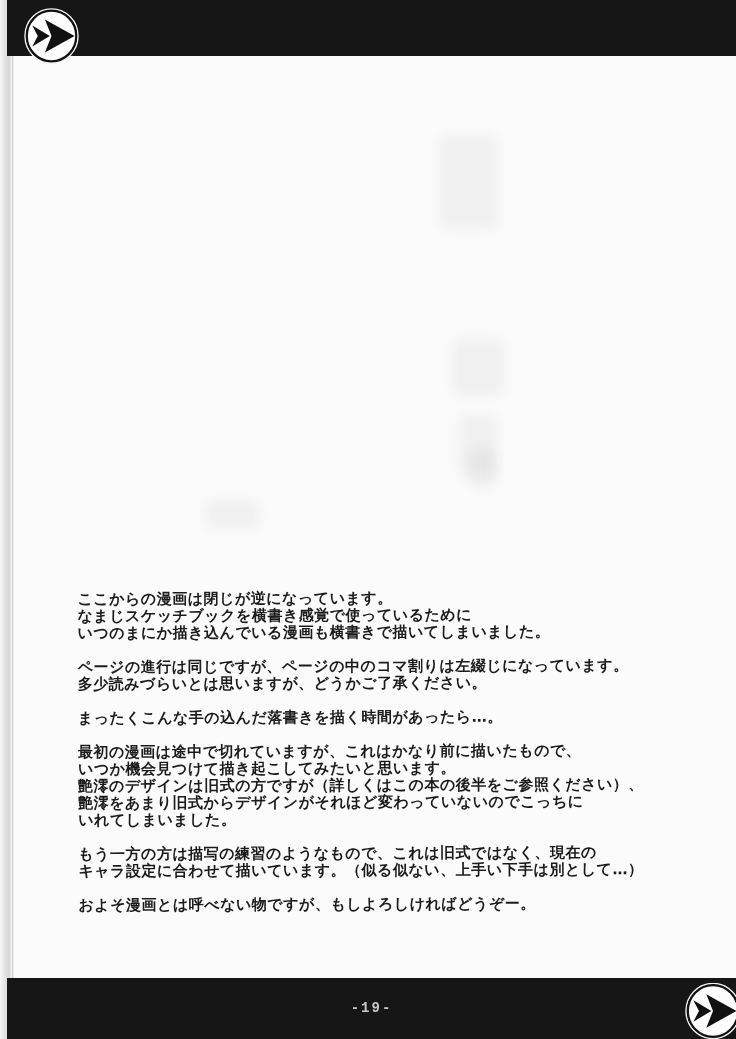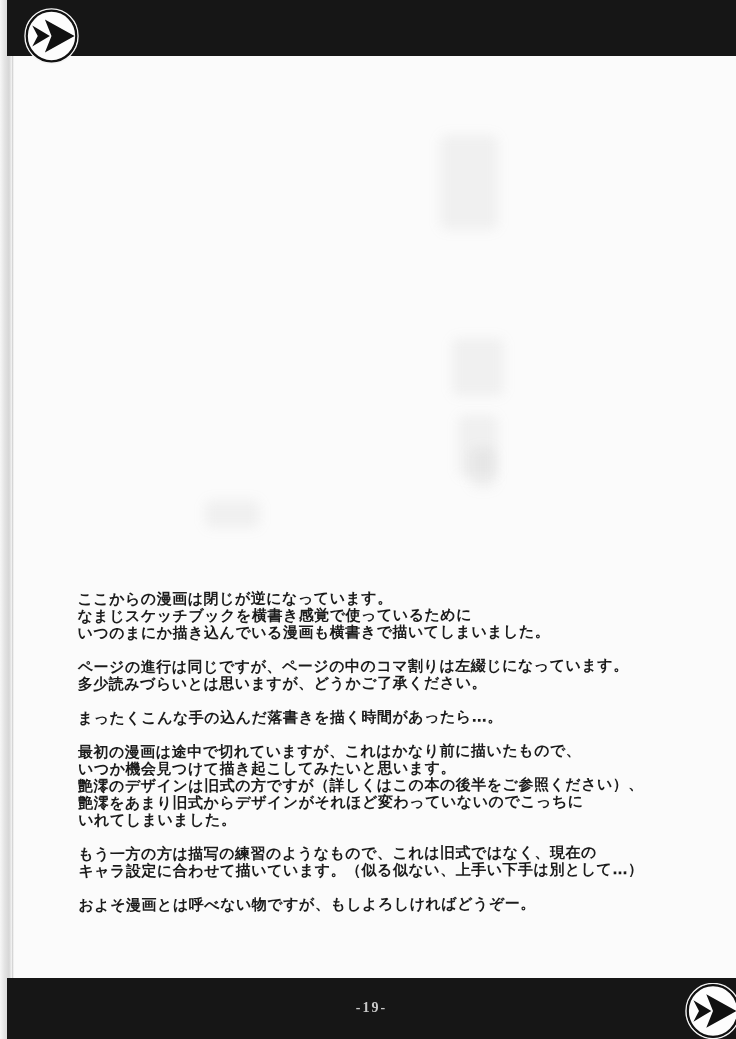--- a/index.html
+++ b/index.html
@@ -26,21 +26,21 @@
     background:var(--bar,#161616);
   }
   .bottom-bar{
     position:absolute;left:7px;right:0;top:978px;bottom:0;
     background:var(--bar,#161616);
   }
   .page-number{
     position:absolute;left:0;right:0;top:22px;
     text-align:center;
     color:var(--pagenum,#c9c9c9);
-    font-family:Liberation Serif, serif;
+    font-family:Liberation Mono, monospace;
     font-size:14px;letter-spacing:2px;font-weight:bold;
   }
   
   .logo{position:absolute;}
   .logo-top{left:24px;top:5px;width:55px;height:62px;}
   .logo-bottom{left:685px;top:983px;width:56px;height:56px;}
   
   .afterword{
     position:absolute;left:78px;top:590px;width:620px;
     color:var(--ink,#1b1b1b);

